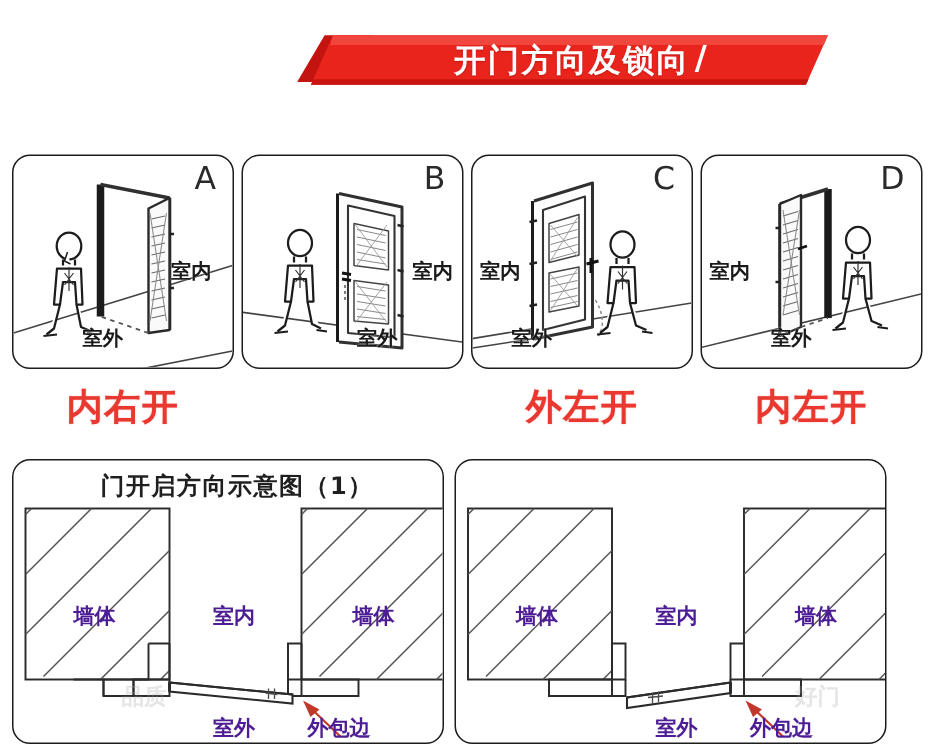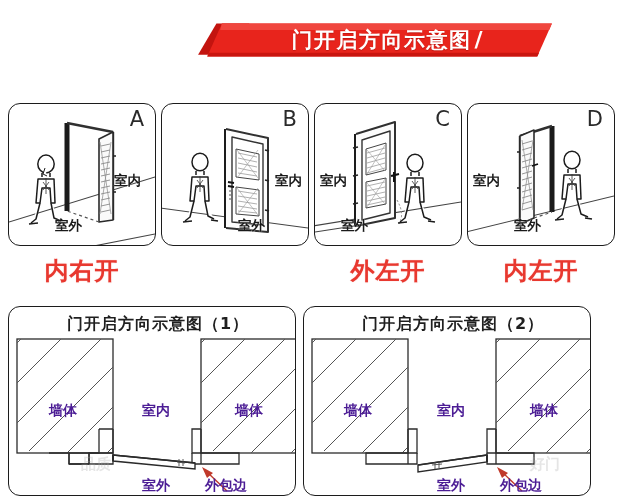--- a/index.html
+++ b/index.html
@@ -186,21 +186,21 @@
 
     <polygon points="0,40 20,6 56,6 36,40" fill="#c3140f"></polygon>
 
     <polygon points="26,6 386,6 370,42 10,42" fill="#e8241c"></polygon>
 
     <polygon points="26,6 386,6 383,13 24,13" fill="#f0463e"></polygon>
 
     <polygon points="12,38 372,38 370,42 10,42" fill="#c9150f"></polygon>
   </svg>
   <div class="banner-text">
-    <span class="banner-cn">门开启方向示意图</span>
+    <span class="banner-cn">开门方向及锁向</span>
     <span class="banner-sep">/</span>
   </div>
 </div>
 
 <div class="cards-row">
 
   <div class="door-card">
     <div class="door-box">
       <svg class="door-svg" width="146" height="141" viewBox="0 0 146 141">
         <g stroke="#262626" fill="none" stroke-linejoin="round">
@@ -435,21 +435,20 @@
     </svg>
     <span class="plan-label" style="left:40px; top:95px;">墙体</span>
     <span class="plan-label" style="left:133px; top:95px;">室内</span>
     <span class="plan-label" style="left:226px; top:95px;">墙体</span>
     <span class="plan-label" style="left:133px; top:170px;">室外</span>
     <span class="plan-label" style="left:196px; top:170px;">外包边</span>
     <span class="wm" style="left:72px; top:148px;">品质</span>
   </div>
 
   <div class="plan-card">
-    <div class="plan-title">门开启方向示意图（2）</div>
     <svg class="plan-svg" width="296" height="164" viewBox="0 0 296 164">
       <defs>
         <clipPath id="wl2">
             <rect x="8" y="8" width="96" height="114"></rect>
           </clipPath>
         <clipPath id="wr2">
             <rect x="192" y="8" width="96" height="114"></rect>
           </clipPath>
       </defs>
 

